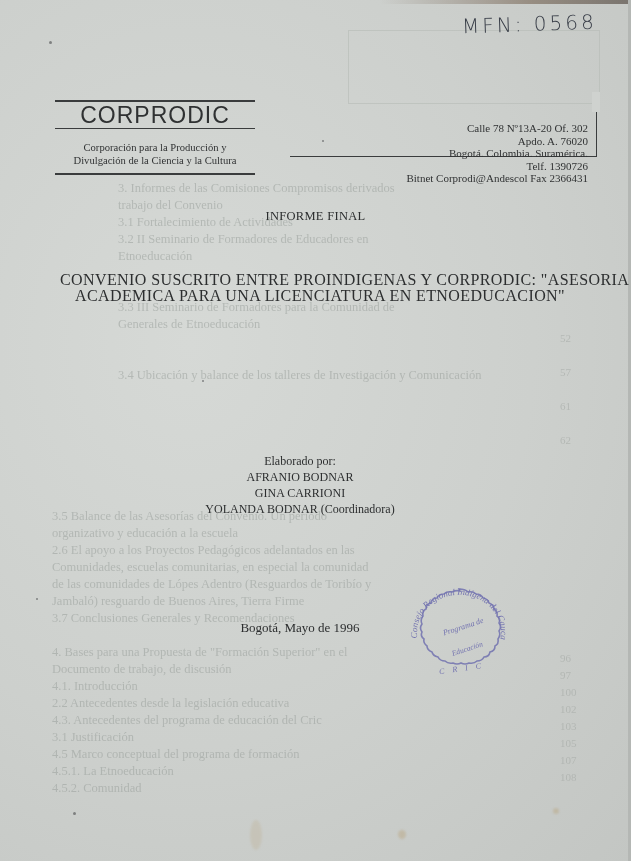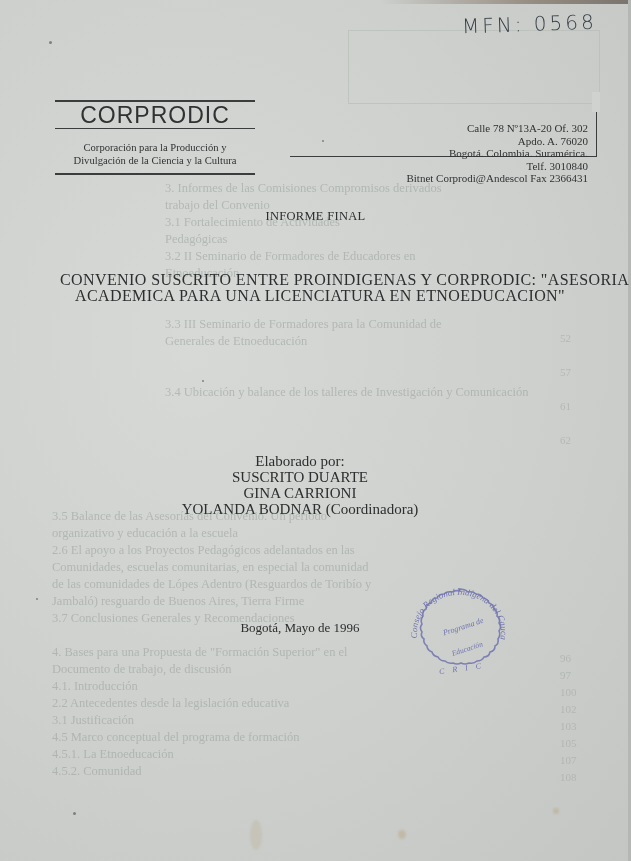--- a/index.html
+++ b/index.html
@@ -143,21 +143,21 @@
       letter-spacing: 0.4px;
       color: #2c2e2f;
     }
     .agreement .line { display: block; white-space: nowrap; }
 
     .authors {
       position: absolute;
       left: 160px; width: 280px; top: 453px;
       text-align: center;
       font-family: "Liberation Serif", serif;
-      font-size: 15px;
+      font-size: 12px;
       line-height: 16px;
       color: #2c2e2f;
     }
     .authors .line { display: block; white-space: nowrap; }
 
     .place-date {
       position: absolute;
       left: 200px; width: 200px; top: 620px;
       text-align: center;
       font-family: Liberation Serif, serif;
@@ -183,25 +183,24 @@
     }
   </style>
 </head>
 <body>
 
 <div class="page">
   <div class="top-edge"></div>
   <div class="right-edge"></div>
 
   <div class="ghost-box"></div>
-  <div class="ghost" style="left:118px; top:180px;margin-left:47px;">
+  <div class="ghost" style="left:118px; top:180px;">
     <div>3. Informes de las Comisiones Compromisos derivados</div>
     <div>trabajo del Convenio</div>
     <div>3.1 Fortalecimiento de Actividades</div>
-    <div>Pedagógicas</div>
     <div>3.2 II Seminario de Formadores de Educadores en</div>
     <div>Etnoeducación</div>
     <div style="height:34px"></div>
     <div>3.3 III Seminario de Formadores para la Comunidad de</div>
     <div>Generales de Etnoeducación</div>
     <div style="height:34px"></div>
     <div>3.4 Ubicación y balance de los talleres de Investigación y Comunicación</div>
   </div>
   <div class="ghost" style="left:52px; top:508px;">
     <div>3.5 Balance de las Asesorías del Convenio. Un período</div>
@@ -209,20 +208,21 @@
     <div>2.6 El apoyo a los Proyectos Pedagógicos adelantados en las</div>
     <div>Comunidades, escuelas comunitarias, en especial la comunidad</div>
     <div>de las comunidades de Lópes Adentro (Resguardos de Toribío y</div>
     <div>Jambaló) resguardo de Buenos Aires, Tierra Firme</div>
     <div>3.7 Conclusiones Generales y Recomendaciones</div>
     <div style="height:17px"></div>
     <div>4. Bases para una Propuesta de "Formación Superior" en el</div>
     <div>Documento de trabajo, de discusión</div>
     <div>4.1. Introducción</div>
     <div>2.2 Antecedentes desde la legislación educativa</div>
+    <div>4.3. Antecedentes del programa de educación del Cric</div>
     <div>3.1 Justificación</div>
     <div>4.5 Marco conceptual del programa de formación</div>
     <div>4.5.1. La Etnoeducación</div>
     <div>4.5.2. Comunidad</div>
   </div>
   <div class="ghost-nums" style="top:330px;">
     <div>52</div>
       <div>&nbsp;</div>
       <div>57</div>
       <div>&nbsp;</div>
@@ -252,36 +252,36 @@
       <span class="line">Divulgación de la Ciencia y la Cultura</span>
     </div>
     <div class="rule bottom"></div>
   </div>
 
   <div class="lh-right">
     <div class="addr">
       <span class="line">Calle 78 Nº13A-20 Of. 302</span>
       <span class="line">Apdo. A. 76020</span>
       <span class="line">Bogotá. Colombia. Suramérica.</span>
-      <span class="line">Telf. 3010840</span>
+      <span class="line">Telf. 1390726</span>
       <span class="line">Bitnet Corprodi@Andescol   Fax  2366431</span>
     </div>
   </div>
   <div class="rborder-mask"></div>
 
   <div class="report-title">INFORME FINAL</div>
 
   <div class="agreement">
     <span class="line">CONVENIO SUSCRITO ENTRE PROINDIGENAS Y CORPRODIC: "ASESORIA Y</span>
     <span class="line">ACADEMICA PARA UNA LICENCIATURA EN ETNOEDUCACION"</span>
   </div>
 
   <div class="authors">
     <span class="line">Elaborado por:</span>
-    <span class="line">SUSCRITO DUARTE</span>
+    <span class="line">AFRANIO BODNAR</span>
     <span class="line">GINA CARRIONI</span>
     <span class="line">YOLANDA BODNAR (Coordinadora)</span>
   </div>
 
   <div class="place-date">Bogotá, Mayo de 1996</div>
 
   <svg class="stamp" viewBox="0 0 118 104">
     <defs>
       <path id="stampArc" d="M 18 56 A 42 38 0 1 1 100 56"></path>
     </defs>

